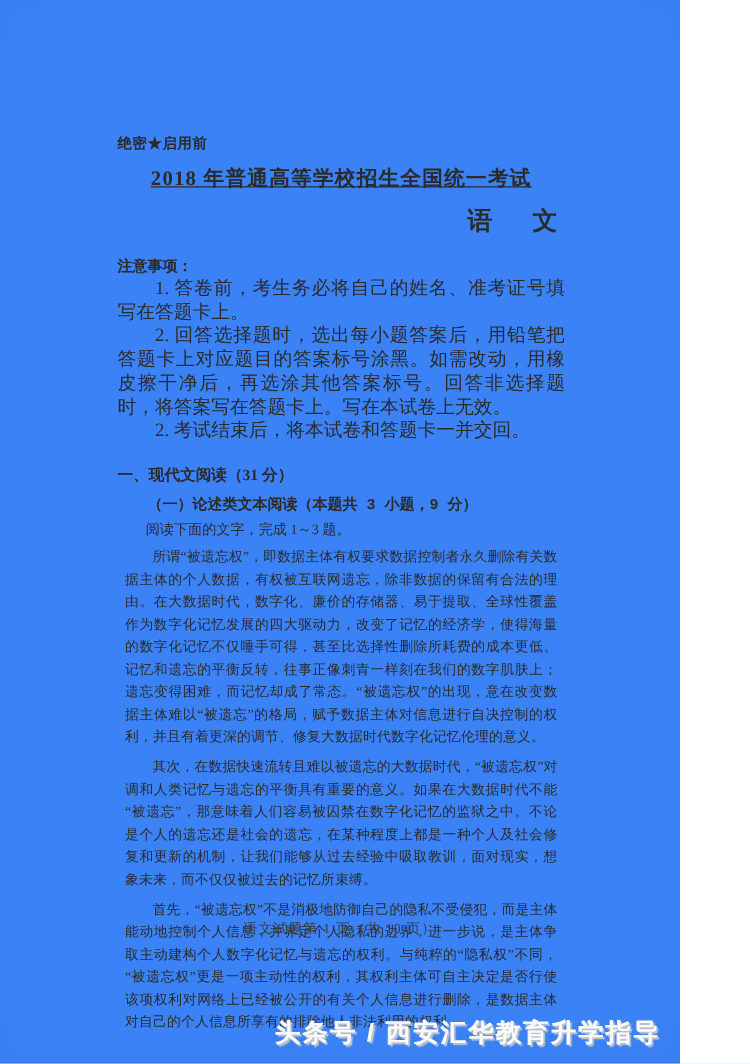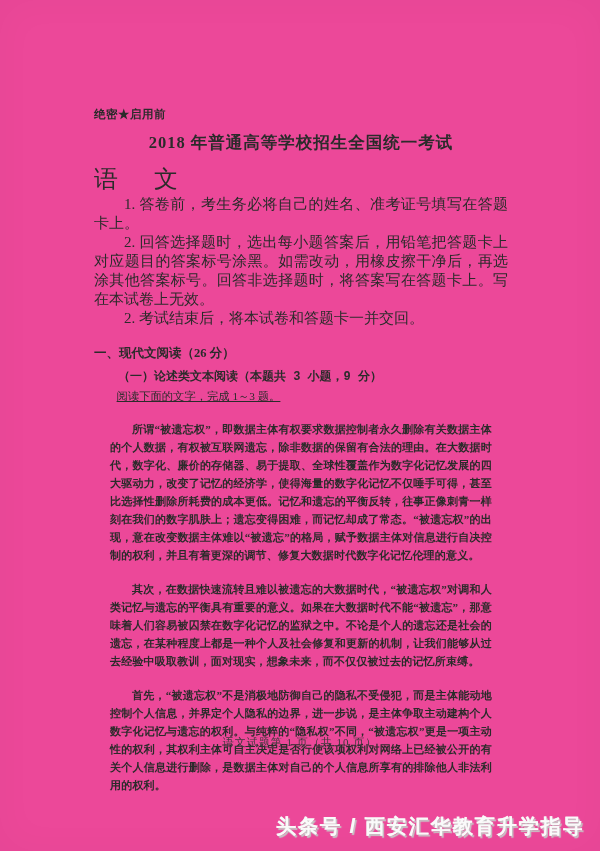--- a/index.html
+++ b/index.html
@@ -2,48 +2,49 @@
 <html lang="zh"><head>
 <meta charset="utf-8">
 <style>
   html, body {
     margin: 0;
     padding: 0;
     background: #ffffff;
   }
   .page {
     position: relative;
-    width: 600px;
+    width: 544px;
     height: 851px;
     margin: 0;
-    background: #ec4899;
+    background: #3b82f6;
     box-sizing: border-box;
     padding: 107px 92px 0 94px;
     overflow: hidden;
     color: #2b2b2b;
     font-family: "Liberation Serif", "DejaVu Serif", serif;
     box-shadow: inset 0 0 40px rgba(0,0,0,0.03);
   }
   .classification {
     font-size: 11.5px;
     font-weight: bold;
     letter-spacing: 0.5px;
   }
   .exam-title {
     margin: 10px 0 0 0;
     font-size: 16.5px;
     font-weight: bold;
     text-align: center;
     letter-spacing: 1px;
+    text-decoration: underline;
   }
   .subject-title {
     margin: 9px 0 0 0;
-    font-size: 24px;
-    font-weight: normal;
-    text-align: left;
+    font-size: 20px;
+    font-weight: bold;
+    text-align: right;
     letter-spacing: 6px;
   }
   .notice-heading {
     margin-top: 15px;
     font-size: 12px;
     font-weight: bold;
   }
   .notice-item {
     margin: 0;
     font-size: 15px;
@@ -60,33 +61,31 @@
     margin-top: 6px;
     font-size: 12px;
     font-weight: bold;
     text-indent: 2em;
     font-family: Liberation Mono, monospace;
   }
   .instruction {
     margin: 4px 0 0 0;
     font-size: 11.3px;
     text-indent: 2em;
-    text-decoration: underline;
   }
   .passage {
     margin-top: 3px;
   }
   .passage p {
-    margin: 16px;
+    margin: 6px;
     font-size: 11px;
     line-height: 18px;
     text-indent: 2em;
     text-align: justify;
     letter-spacing: 0.2px;
-    font-weight: bold;
   }
   .page-footer {
     position: absolute;
     left: 0;
     top: 735px;
     width: 100%;
     text-align: center;
     font-size: 11px;
     letter-spacing: 1px;
     color: #3a3a3a;
@@ -109,26 +108,27 @@
 
 <div class="page">
 
   <div class="classification">绝密★启用前</div>
 
   <h1 class="exam-title">2018 年普通高等学校招生全国统一考试</h1>
 
   <h2 class="subject-title">语　文</h2>
 
   <div class="notice">
+    <div class="notice-heading">注意事项：</div>
     <p class="notice-item">1. 答卷前，考生务必将自己的姓名、准考证号填写在答题卡上。</p>
     <p class="notice-item">2. 回答选择题时，选出每小题答案后，用铅笔把答题卡上对应题目的答案标号涂黑。如需改动，用橡皮擦干净后，再选涂其他答案标号。回答非选择题时，将答案写在答题卡上。写在本试卷上无效。</p>
     <p class="notice-item">2. 考试结束后，将本试卷和答题卡一并交回。</p>
   </div>
 
-  <div class="section-heading">一、现代文阅读（26 分）</div>
+  <div class="section-heading">一、现代文阅读（31 分）</div>
 
   <div class="subsection-heading">（一）论述类文本阅读（本题共 3 小题，9 分）</div>
 
   <p class="instruction">阅读下面的文字，完成 1～3 题。</p>
 
   <div class="passage">
     <p>所谓“被遗忘权”，即数据主体有权要求数据控制者永久删除有关数据主体的个人数据，有权被互联网遗忘，除非数据的保留有合法的理由。在大数据时代，数字化、廉价的存储器、易于提取、全球性覆盖作为数字化记忆发展的四大驱动力，改变了记忆的经济学，使得海量的数字化记忆不仅唾手可得，甚至比选择性删除所耗费的成本更低。记忆和遗忘的平衡反转，往事正像刺青一样刻在我们的数字肌肤上；遗忘变得困难，而记忆却成了常态。“被遗忘权”的出现，意在改变数据主体难以“被遗忘”的格局，赋予数据主体对信息进行自决控制的权利，并且有着更深的调节、修复大数据时代数字化记忆伦理的意义。</p>
     <p>其次，在数据快速流转且难以被遗忘的大数据时代，“被遗忘权”对调和人类记忆与遗忘的平衡具有重要的意义。如果在大数据时代不能“被遗忘”，那意味着人们容易被囚禁在数字化记忆的监狱之中。不论是个人的遗忘还是社会的遗忘，在某种程度上都是一种个人及社会修复和更新的机制，让我们能够从过去经验中吸取教训，面对现实，想象未来，而不仅仅被过去的记忆所束缚。</p>
     <p>首先，“被遗忘权”不是消极地防御自己的隐私不受侵犯，而是主体能动地控制个人信息，并界定个人隐私的边界，进一步说，是主体争取主动建构个人数字化记忆与遗忘的权利。与纯粹的“隐私权”不同，“被遗忘权”更是一项主动性的权利，其权利主体可自主决定是否行使该项权利对网络上已经被公开的有关个人信息进行删除，是数据主体对自己的个人信息所享有的排除他人非法利用的权利。</p>
   </div>

